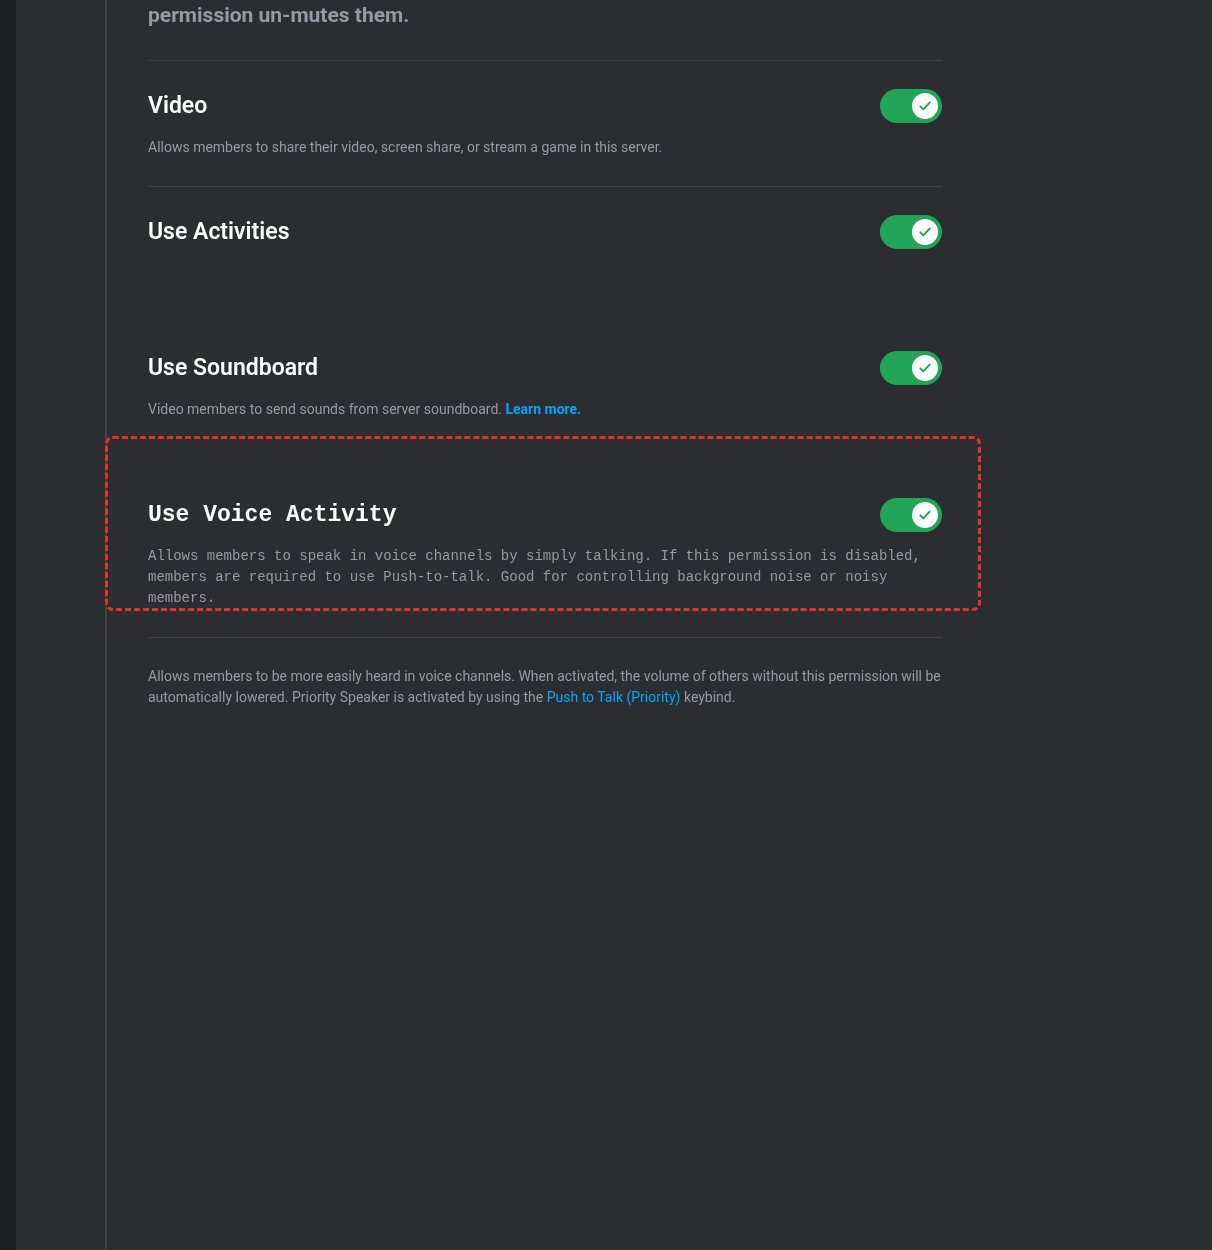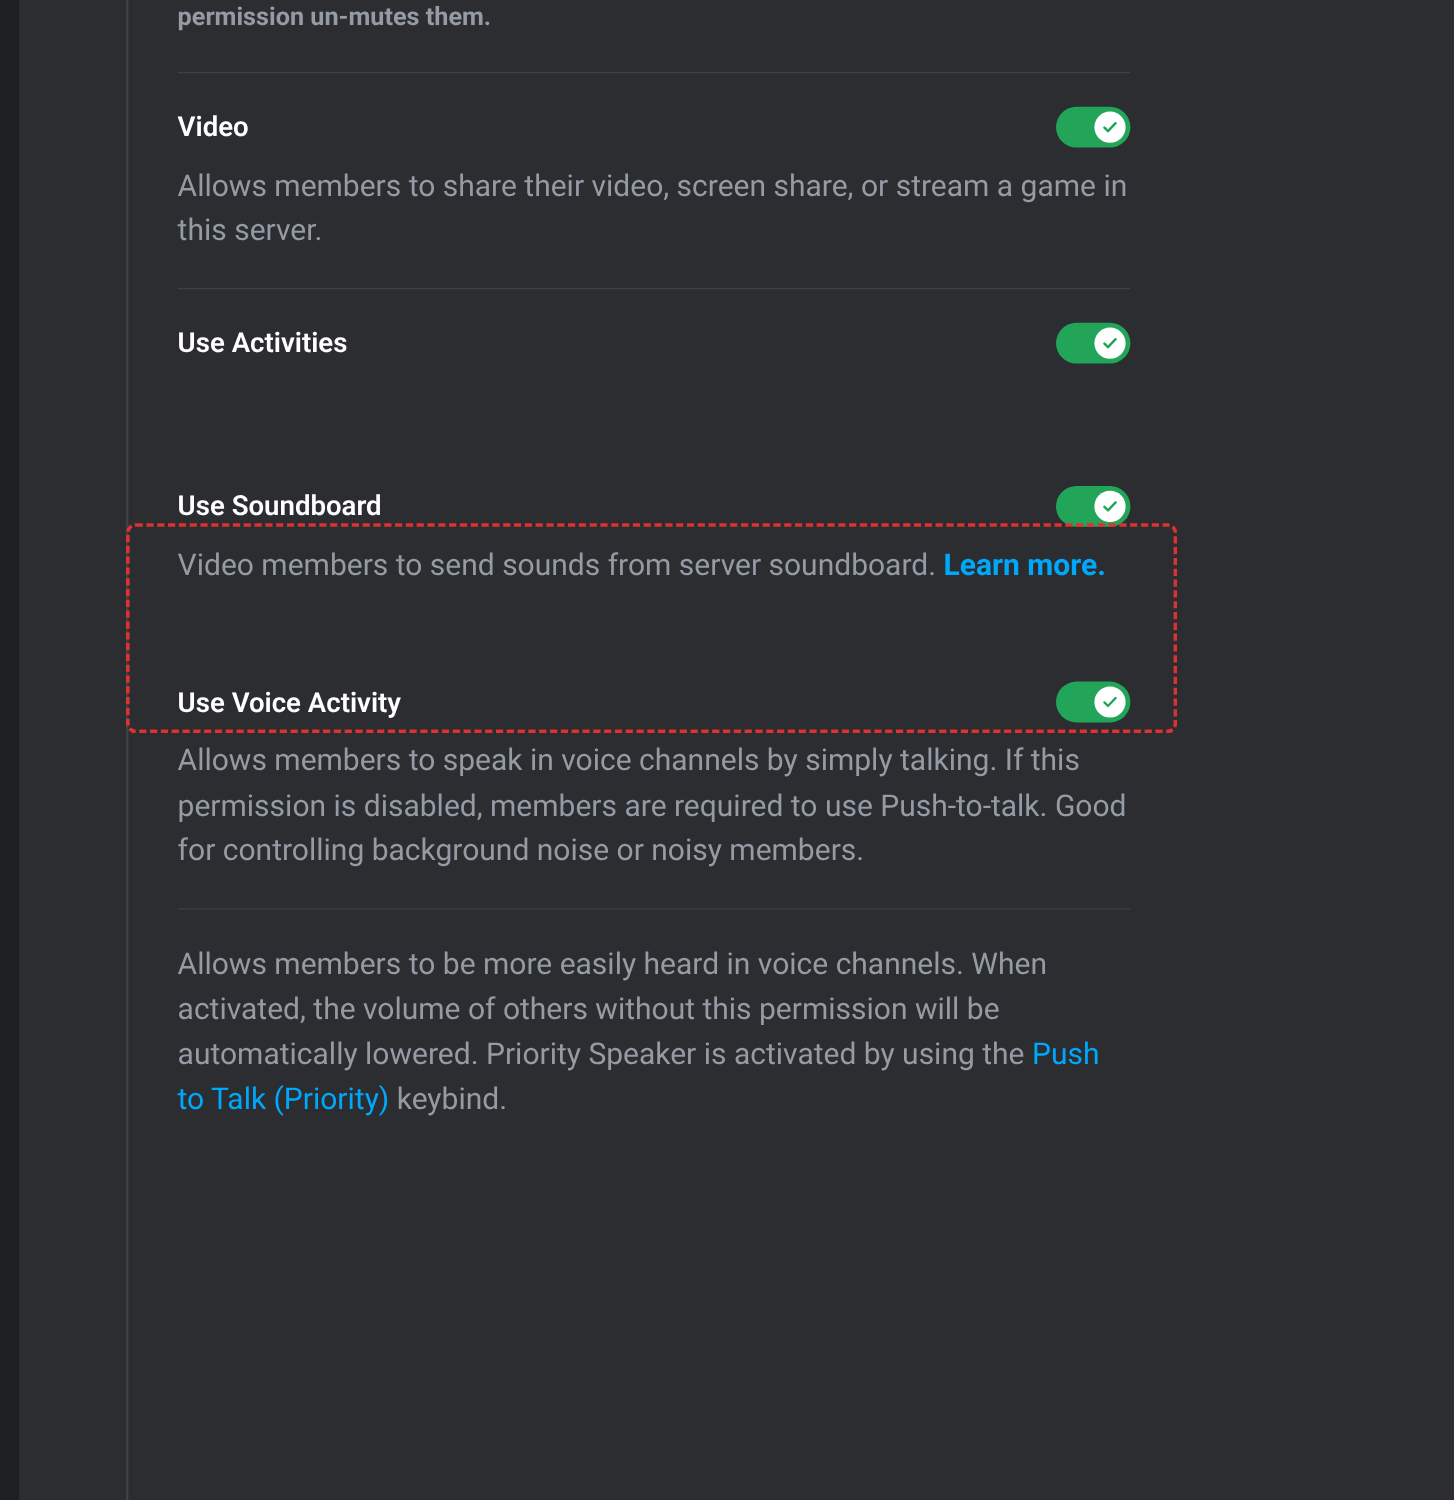--- a/index.html
+++ b/index.html
@@ -55,21 +55,21 @@
       align-items: center;
       margin-bottom: 14px;
     }
     .permission-title {
       color: #ffffff;
       font-size: 23px;
       font-weight: 600;
     }
     .permission-description {
       color: #949ba4;
-      font-size: 25px;
+      font-size: 14px;
       line-height: 1.5;
     }
     .permission-link {
       color: #00a8fc;
       cursor: pointer;
       font-weight: bold;
     }
     .toggle {
       width: 62px;
       height: 34px;
@@ -159,21 +159,21 @@
             <path d="M5 12.5L9.5 17L19 7" stroke="#23a559" stroke-width="3" stroke-linecap="round" stroke-linejoin="round"></path>
           </svg>
         </div>
       </div>
     </div>
     <div class="permission-description">
       <span>Video members to send sounds from server soundboard. </span><span class="permission-link">Learn more.</span>
     </div>
   </div>
 
-  <div class="permission-item no-border" style="padding-top: 50px;">
+  <div class="permission-item no-border" style="padding-top: 50px; font-family: Liberation Mono, monospace;">
     <div class="permission-header">
       <div class="permission-title">Use Voice Activity</div>
       <div class="toggle">
         <div class="toggle-knob">
           <svg class="check-icon" viewBox="0 0 24 24" fill="none">
             <path d="M5 12.5L9.5 17L19 7" stroke="#23a559" stroke-width="3" stroke-linecap="round" stroke-linejoin="round"></path>
           </svg>
         </div>
       </div>
     </div>

